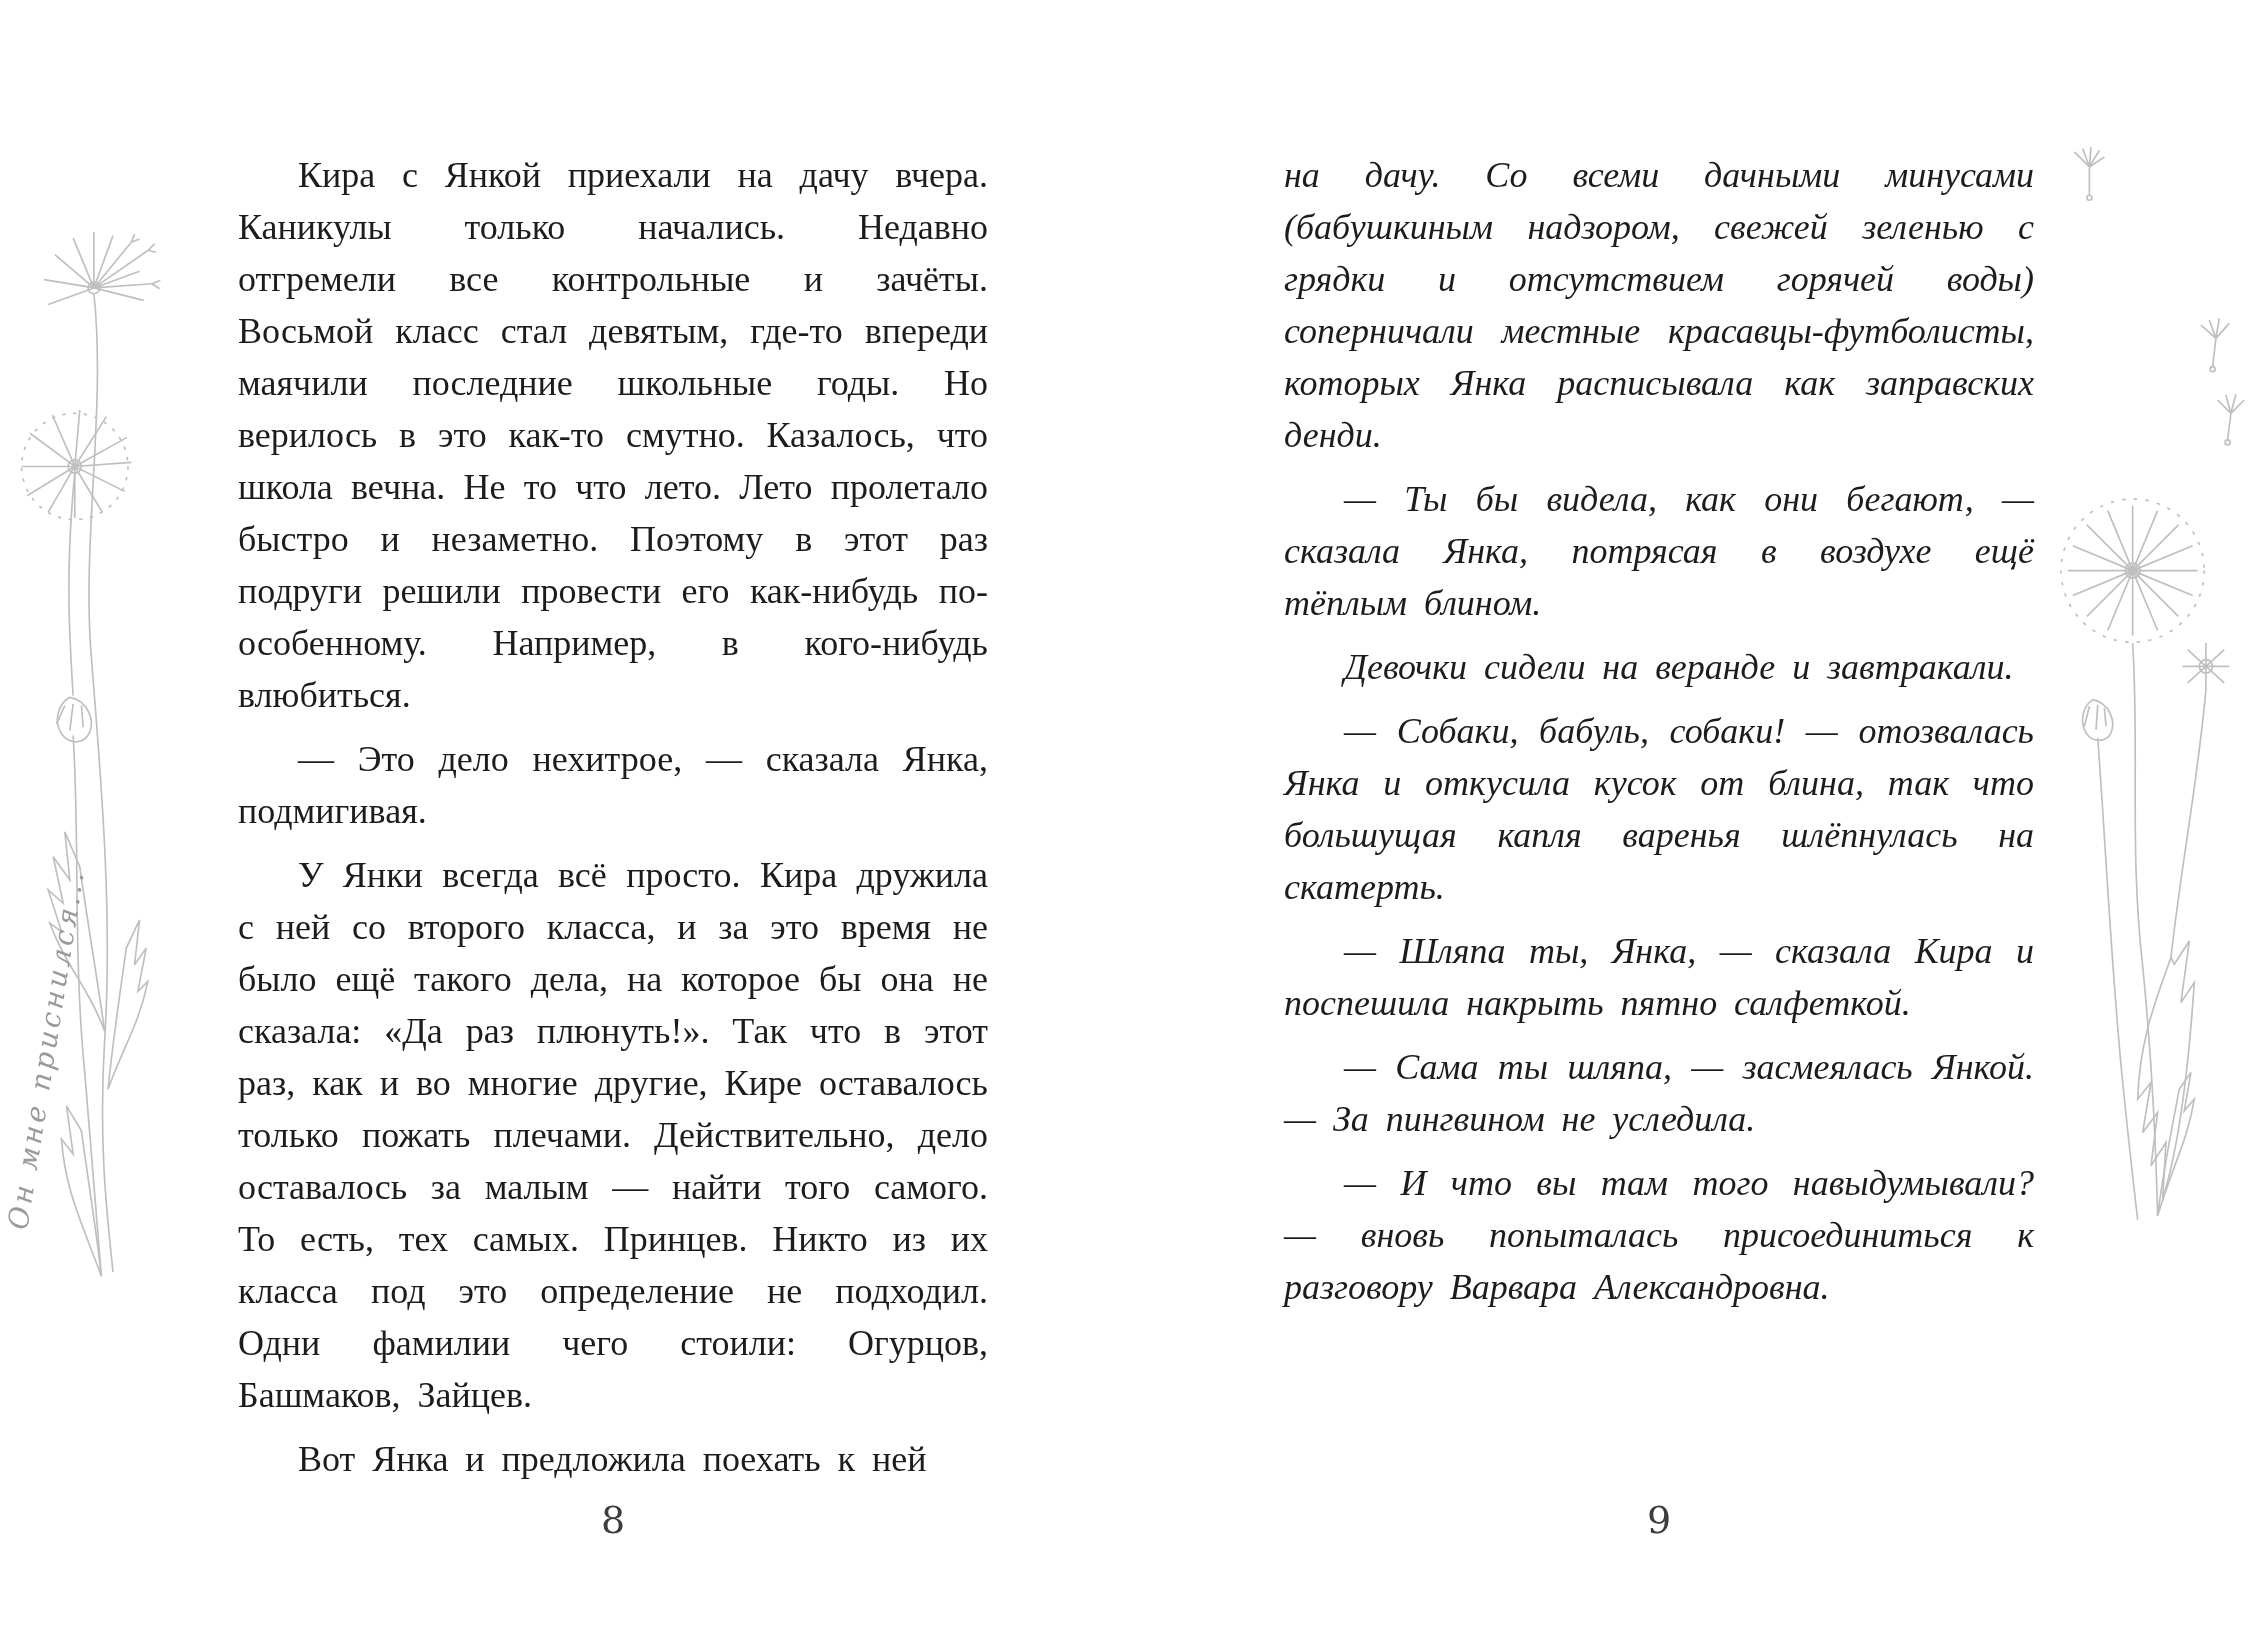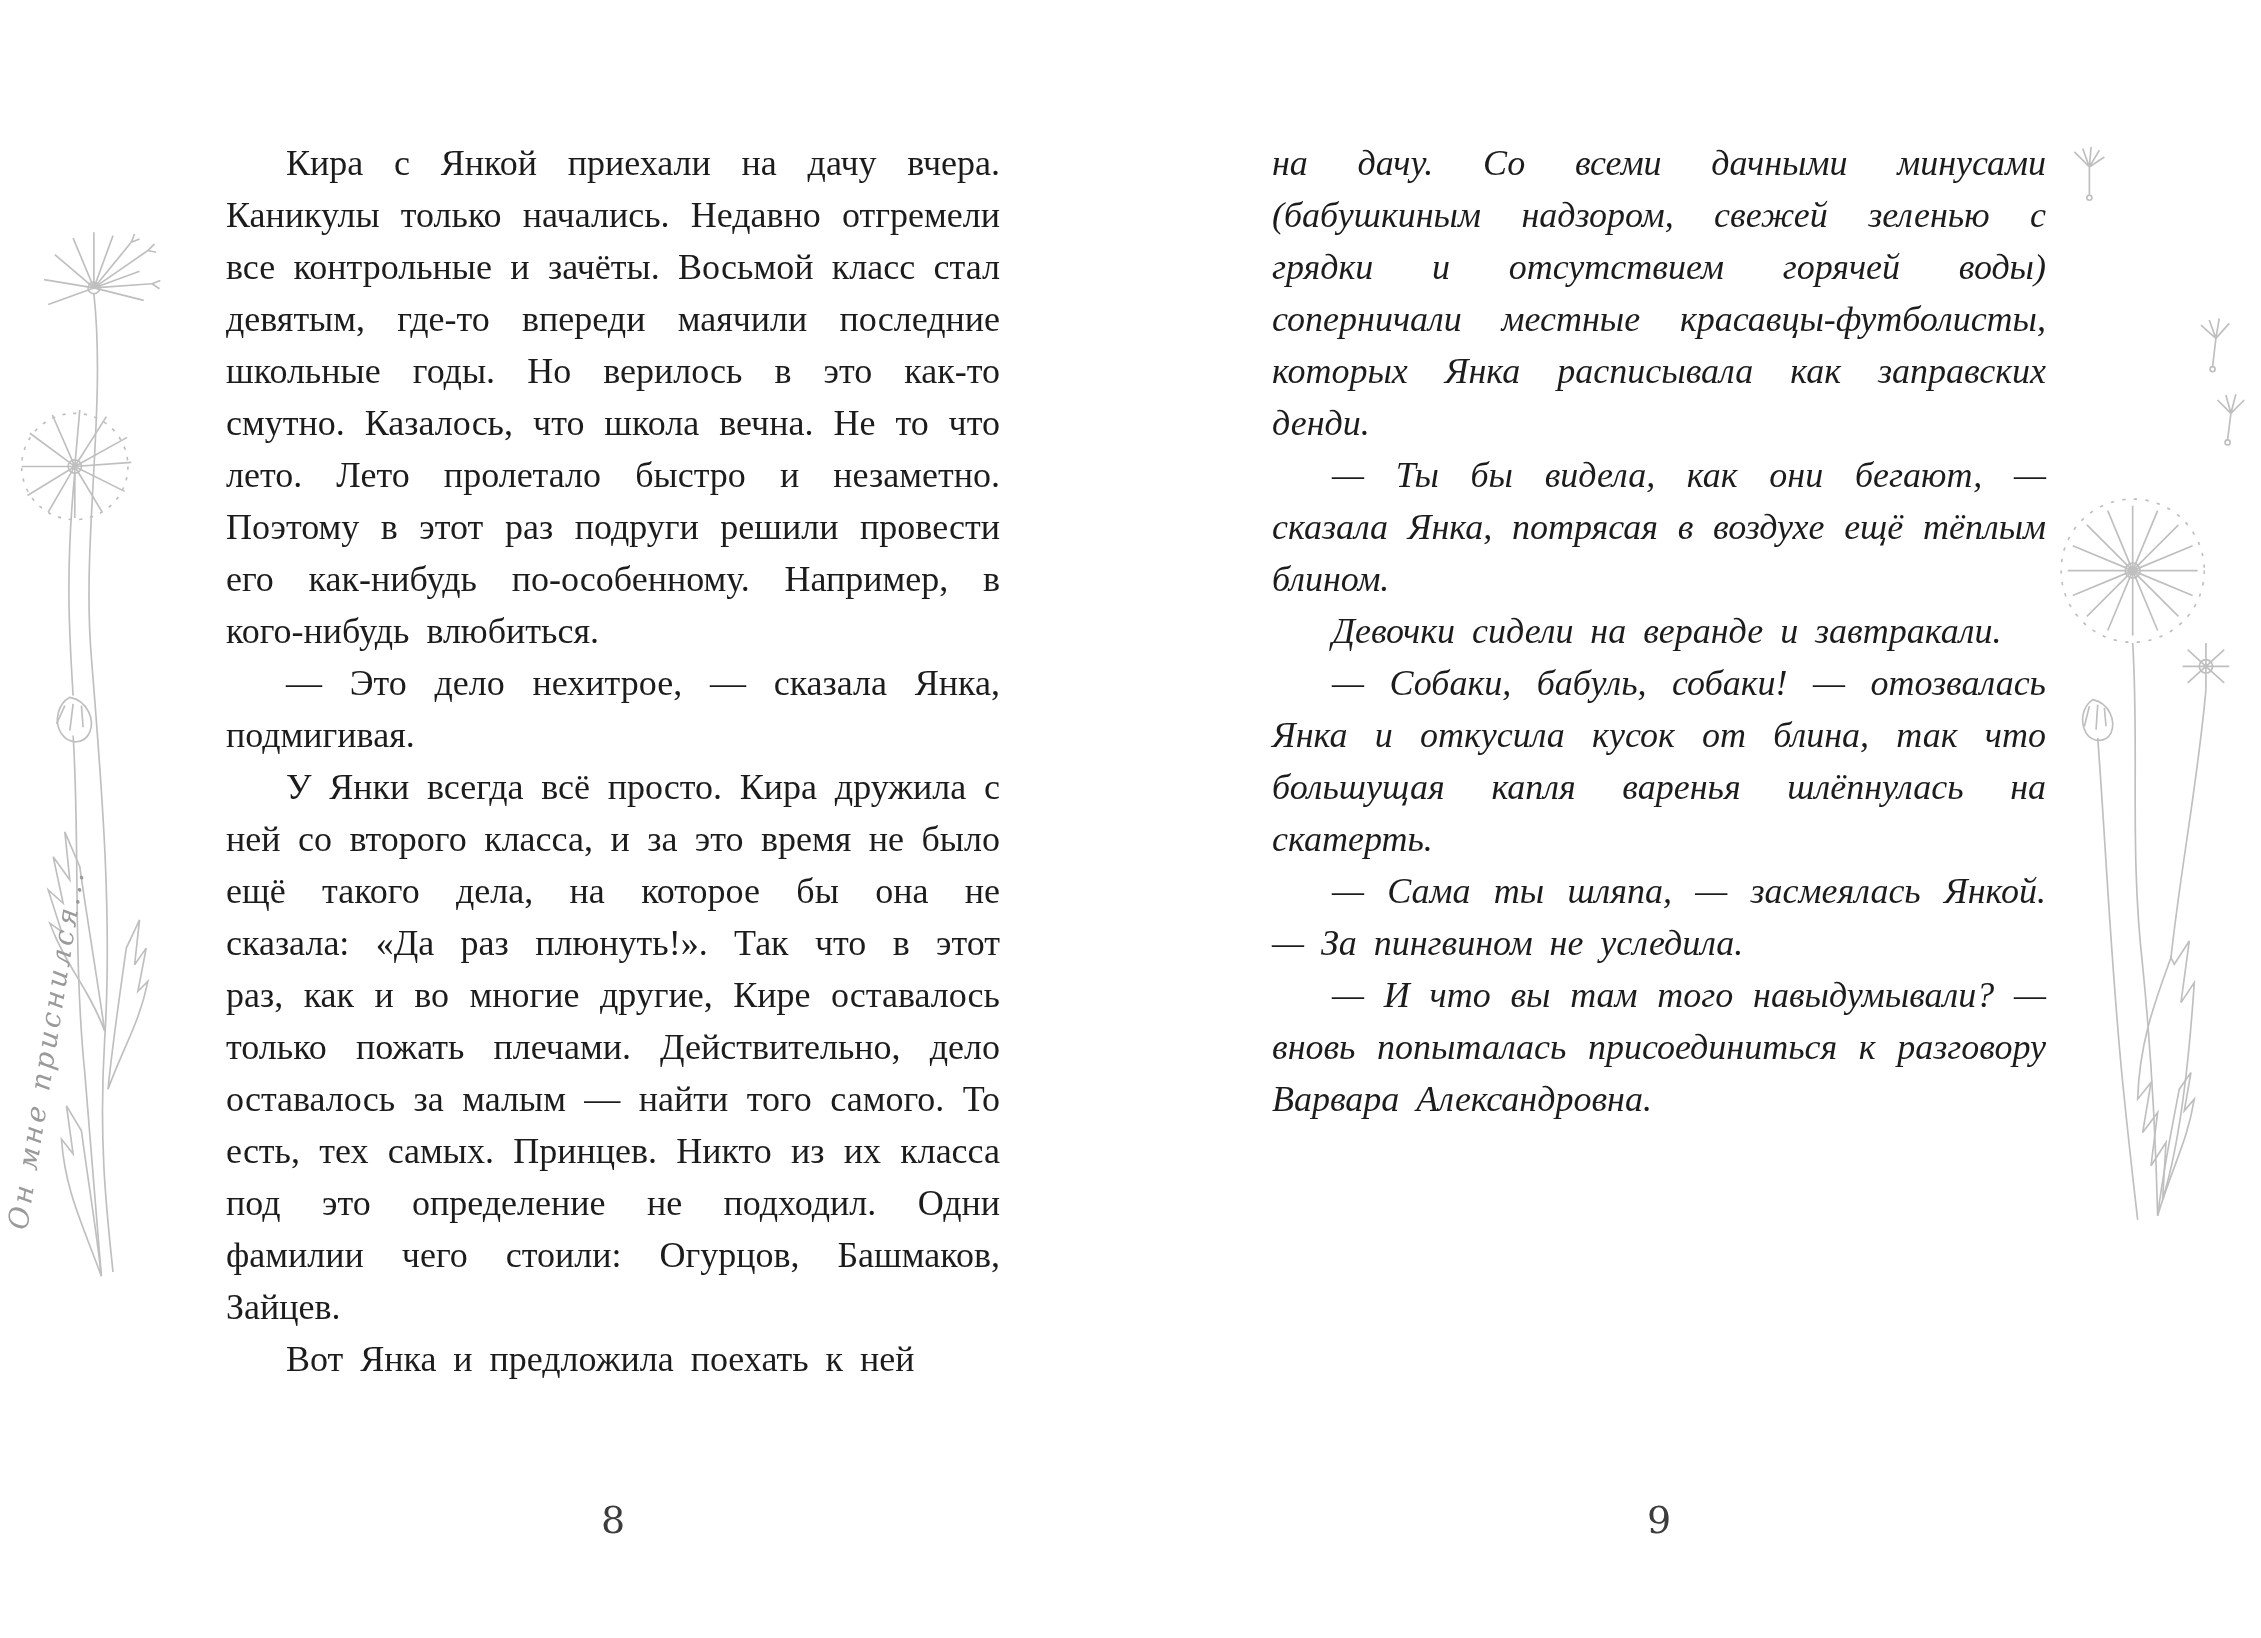--- a/index.html
+++ b/index.html
@@ -16,21 +16,21 @@
     overflow: hidden;
   }
   .text-column {
     position: absolute;
     top: 137px;
     width: 774px;
   }
   .col-left  { left: 226px; }
   .col-right { left: 1272px; font-style: italic; }
   .text-column p {
-    margin: 0;
+    margin: 12px;
     font-size: 36px;
     line-height: 52px;
     text-align: justify;
     text-indent: 60px;
     word-spacing: 0.22em;
     hyphens: auto;
     -webkit-hyphens: auto;
   }
   .text-column p.continuation { text-indent: 0; }
   .page-number {
@@ -147,19 +147,20 @@
   <p>— Это дело нехитрое, — сказала Янка, подмигивая.</p>
   <p>У Янки всегда всё просто. Кира дружила с ней со второго класса, и за это время не было ещё такого дела, на которое бы она не сказала: «Да раз плюнуть!». Так что в этот раз, как и во многие другие, Кире оставалось только пожать плечами. Действительно, дело оставалось за малым — найти того самого. То есть, тех самых. Принцев. Никто из их класса под это определение не подходил. Одни фамилии чего стоили: Огурцов, Башмаков, Зайцев.</p>
   <p>Вот Янка и предложила поехать к ней</p>
 </div>
 
 <div class="text-column col-right">
   <p class="continuation">на дачу. Со всеми дачными минусами (бабушкиным надзором, свежей зеленью с грядки и отсутствием горячей воды) соперничали местные красавцы-футболисты, которых Янка расписывала как заправских денди.</p>
   <p>— Ты бы видела, как они бегают, — сказала Янка, потрясая в воздухе ещё тёплым блином.</p>
   <p>Девочки сидели на веранде и завтракали.</p>
   <p>— Собаки, бабуль, собаки! — отозвалась Янка и откусила кусок от блина, так что большущая капля варенья шлёпнулась на скатерть.</p>
+  <p>— Шляпа ты, Янка, — сказала Кира и поспешила накрыть пятно салфеткой.</p>
   <p>— Сама ты шляпа, — засмеялась Янкой. — За пингвином не уследила.</p>
   <p>— И что вы там того навыдумывали? — вновь попыталась присоединиться к разговору Варвара Александровна.</p>
 </div>
 
 <div class="page-number pn-left">8</div>
 <div class="page-number pn-right">9</div>
 
 
 </body></html>

